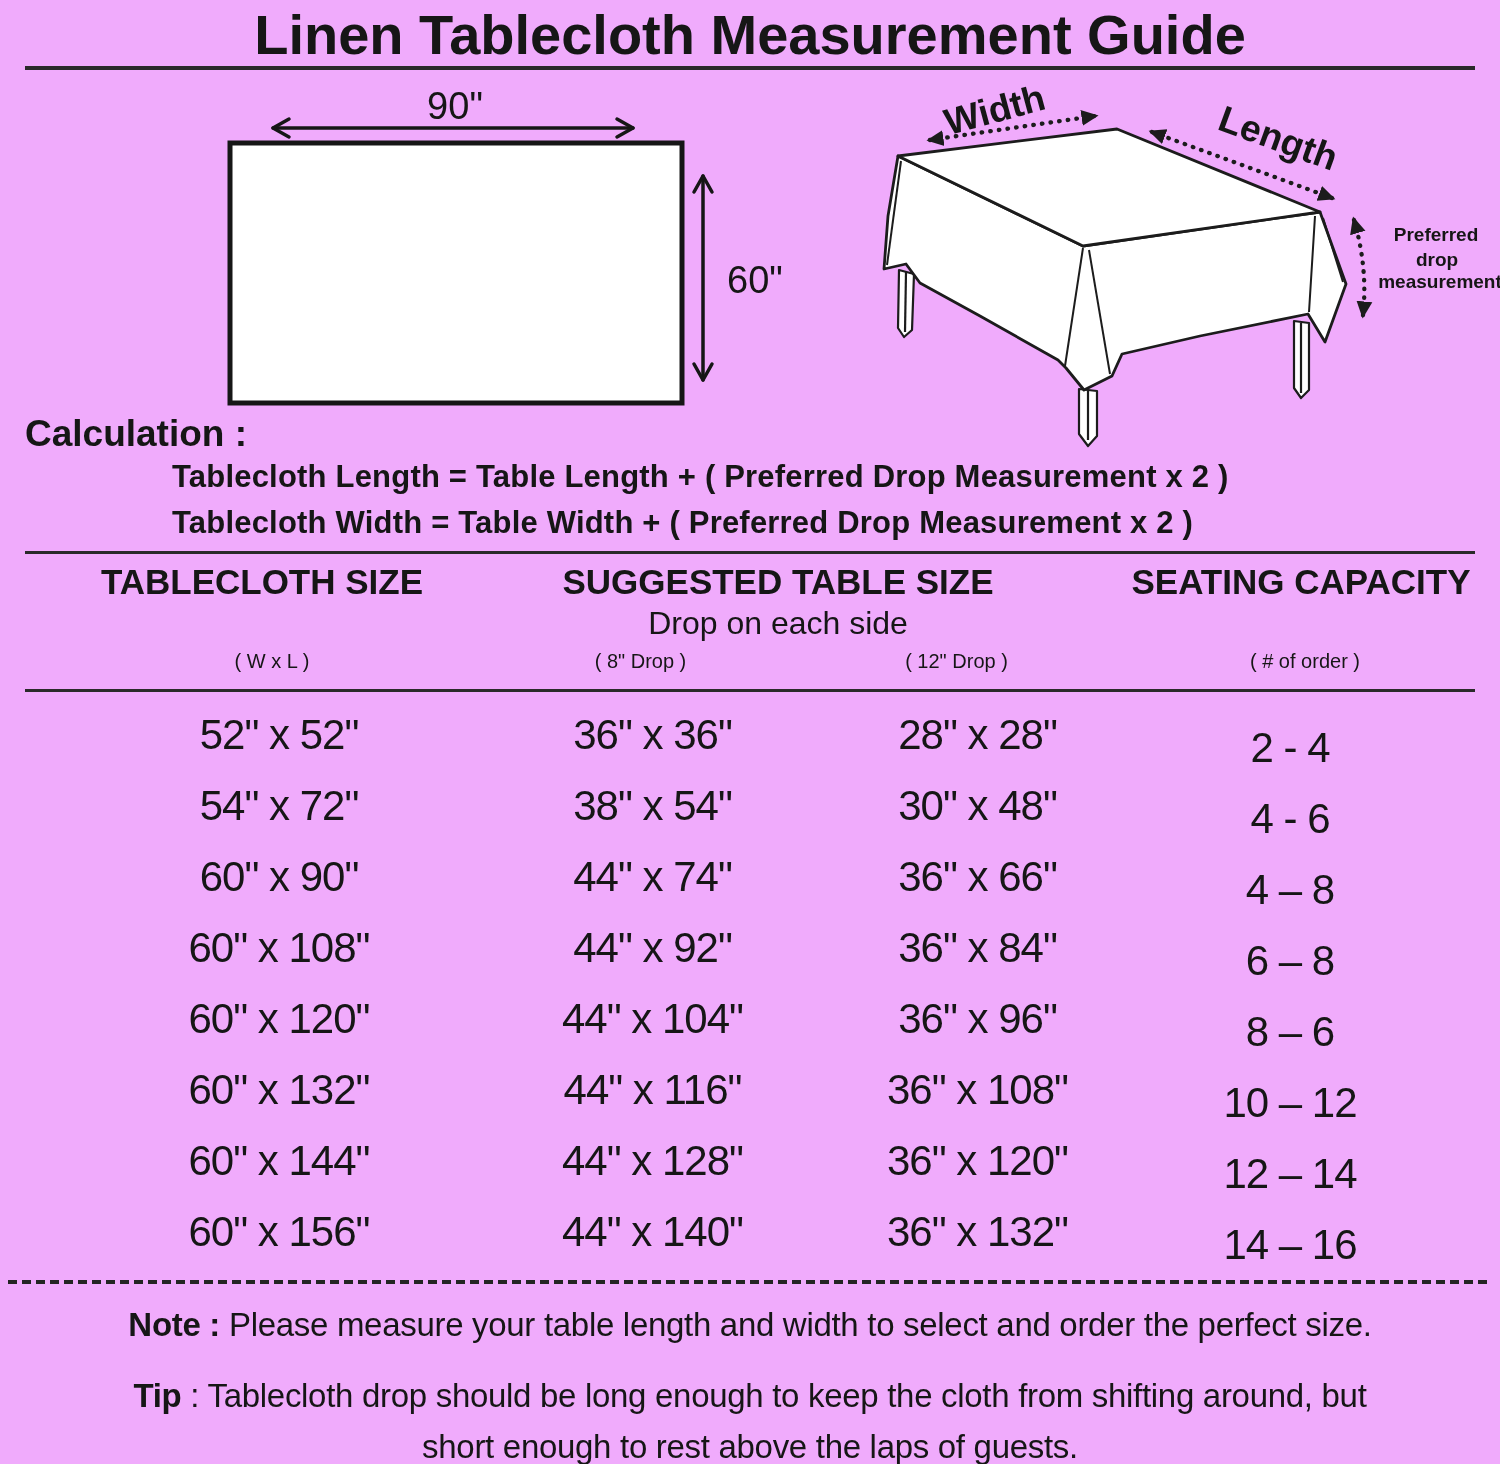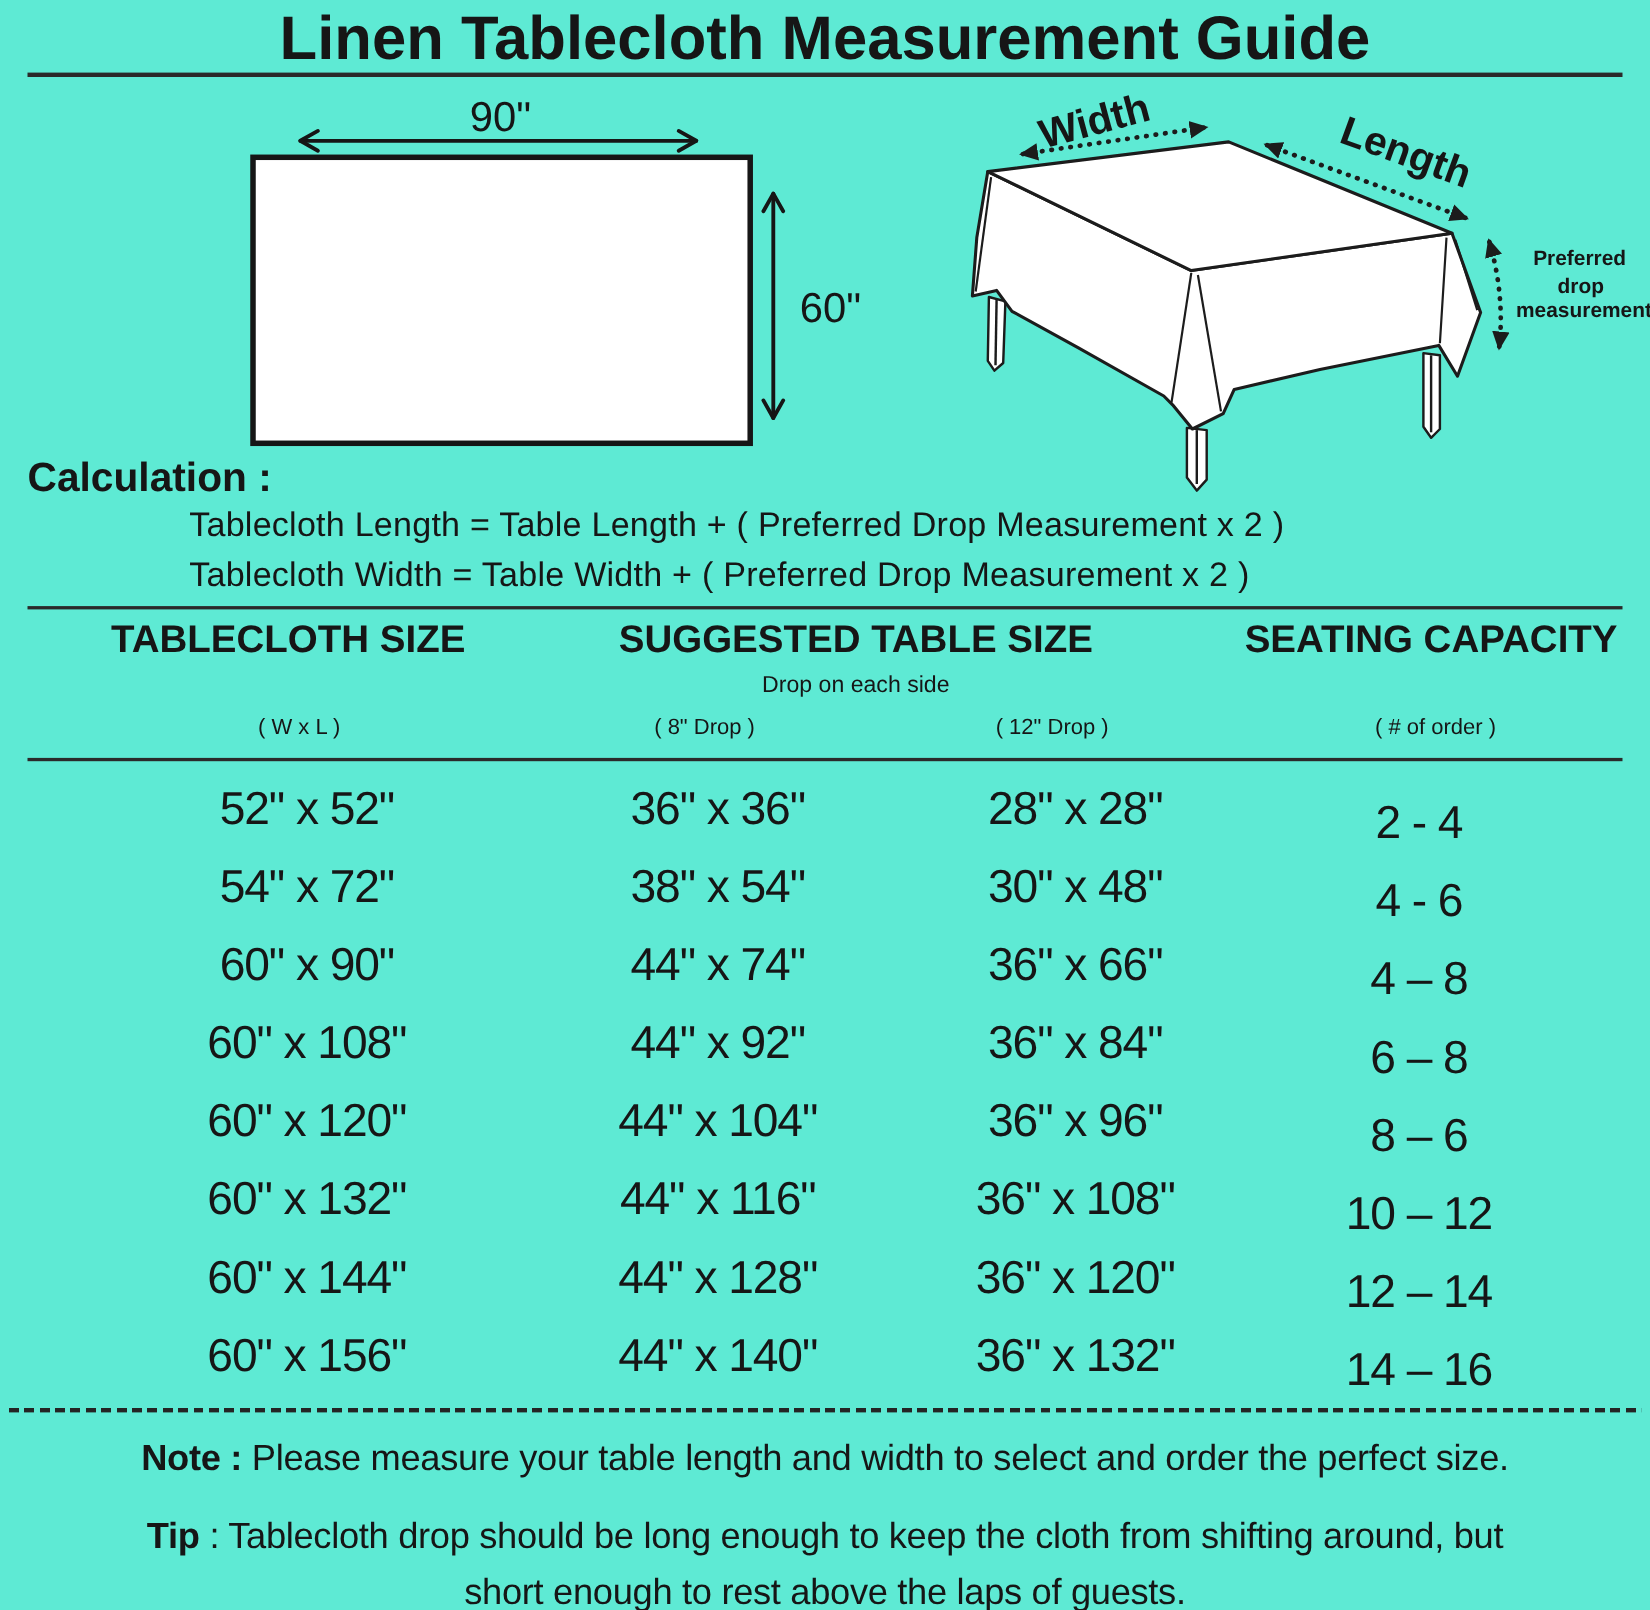--- a/index.html
+++ b/index.html
@@ -1,17 +1,17 @@
 <!DOCTYPE html>
 <html><head>
 <meta charset="utf-8">
 <style>
   html,body{margin:0;padding:0;background:#ffffff;}
   #canvas{
-    position:relative;width:1500px;height:1464px;background:#5eead4;
+    position:relative;width:1500px;height:1464px;background:#f0abfc;
     color:#161616;font-family:"Liberation Sans",sans-serif;overflow:hidden;
   }
   
   .title{
     position:absolute;top:2px;left:0;width:100%;text-align:center;
     font-size:56px;font-weight:700;letter-spacing:0px;
   }
   
   .rule{position:absolute;left:25px;right:25px;background:#2a2a2a;}
   #rule-title{top:66px;height:4px;}
@@ -19,29 +19,29 @@
   #rule-head{top:689px;height:3px;}
   .dashed-rule{
     position:absolute;top:1280px;left:8px;right:8px;height:4px;
     background:repeating-linear-gradient(90deg,#242424 0 9px,transparent 9px 14px);
   }
   
   #flat-svg{position:absolute;left:225px;top:80px;}
   #table3d-svg{position:absolute;left:860px;top:76px;}
   
   #calc-heading{position:absolute;left:25px;top:413px;font-size:37px;font-weight:700;}
-  .formula{position:absolute;left:172px;font-size:31px;font-weight:400;letter-spacing:.2px;white-space:nowrap;}
+  .formula{position:absolute;left:172px;font-size:31px;font-weight:700;letter-spacing:.2px;white-space:nowrap;}
   #formula-1{top:459px;}
   #formula-2{top:505px;}
   
   #thead1{position:absolute;top:562px;left:0;width:1428px;display:grid;grid-template-columns:490px 650px 360px;}
   #thead2{position:absolute;top:643px;left:0;width:1500px;display:grid;grid-template-columns:490px 325px 325px 360px;}
   .hcell{text-align:center;}
   .h-title{font-size:35px;font-weight:700;line-height:40px;white-space:nowrap;}
-  .h-drop{font-size:21px;line-height:34px;margin-top:4px;white-space:nowrap;}
+  .h-drop{font-size:32px;line-height:34px;margin-top:4px;white-space:nowrap;}
   .h-sub{font-size:20px;line-height:36px;white-space:nowrap;}
   .off-c1t{position:relative;left:17px;}
   .off-grp{position:relative;left:-37px;}
   .off-c4t{position:relative;left:-19px;}
   .off-c1s{position:relative;left:27px;}
   .off-c2s{position:relative;left:-12px;}
   .off-c3s{position:relative;left:-21px;}
   .off-c4s{position:relative;left:-15px;}
   
   #rows{position:absolute;top:698px;left:0;width:1500px;}

